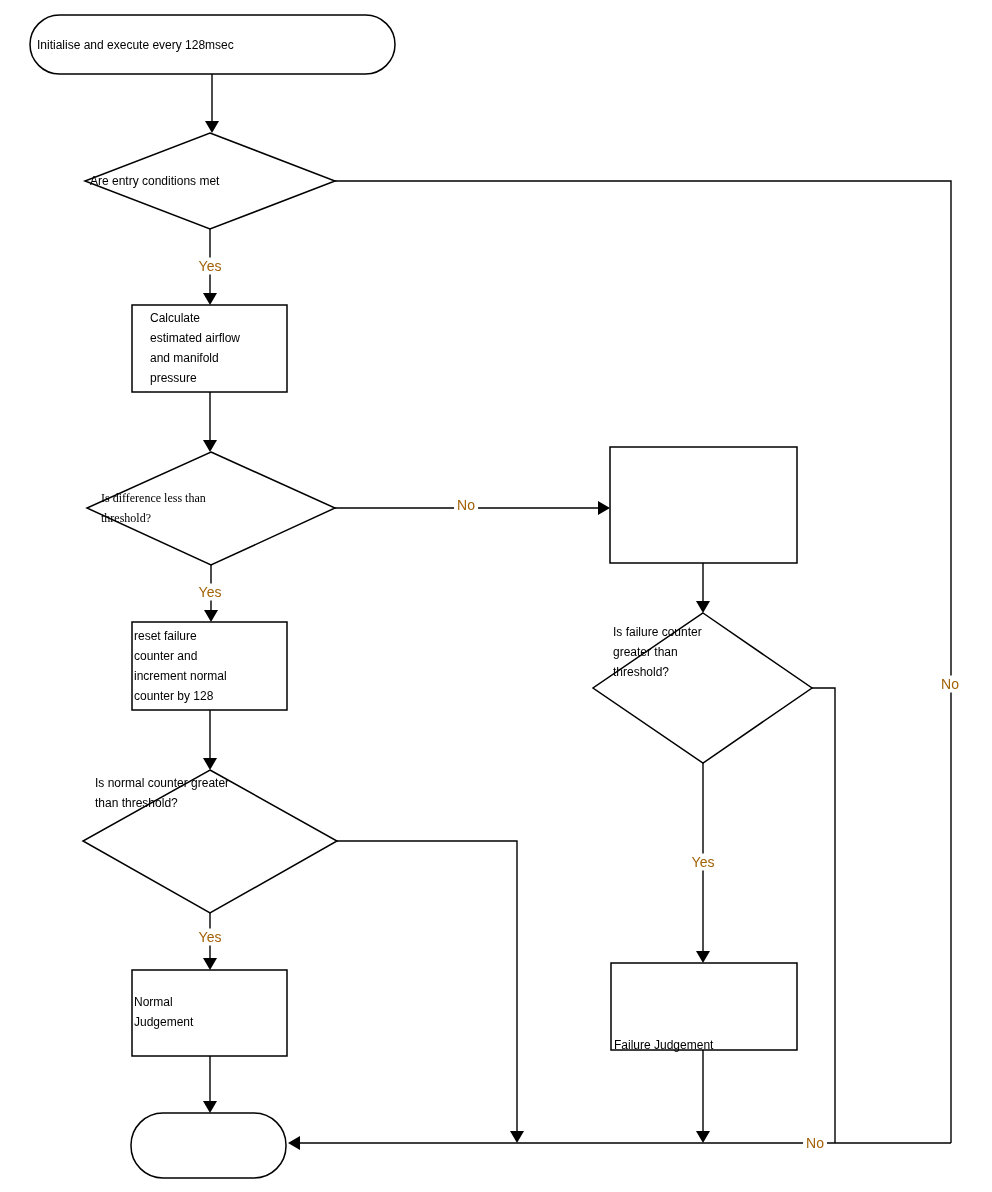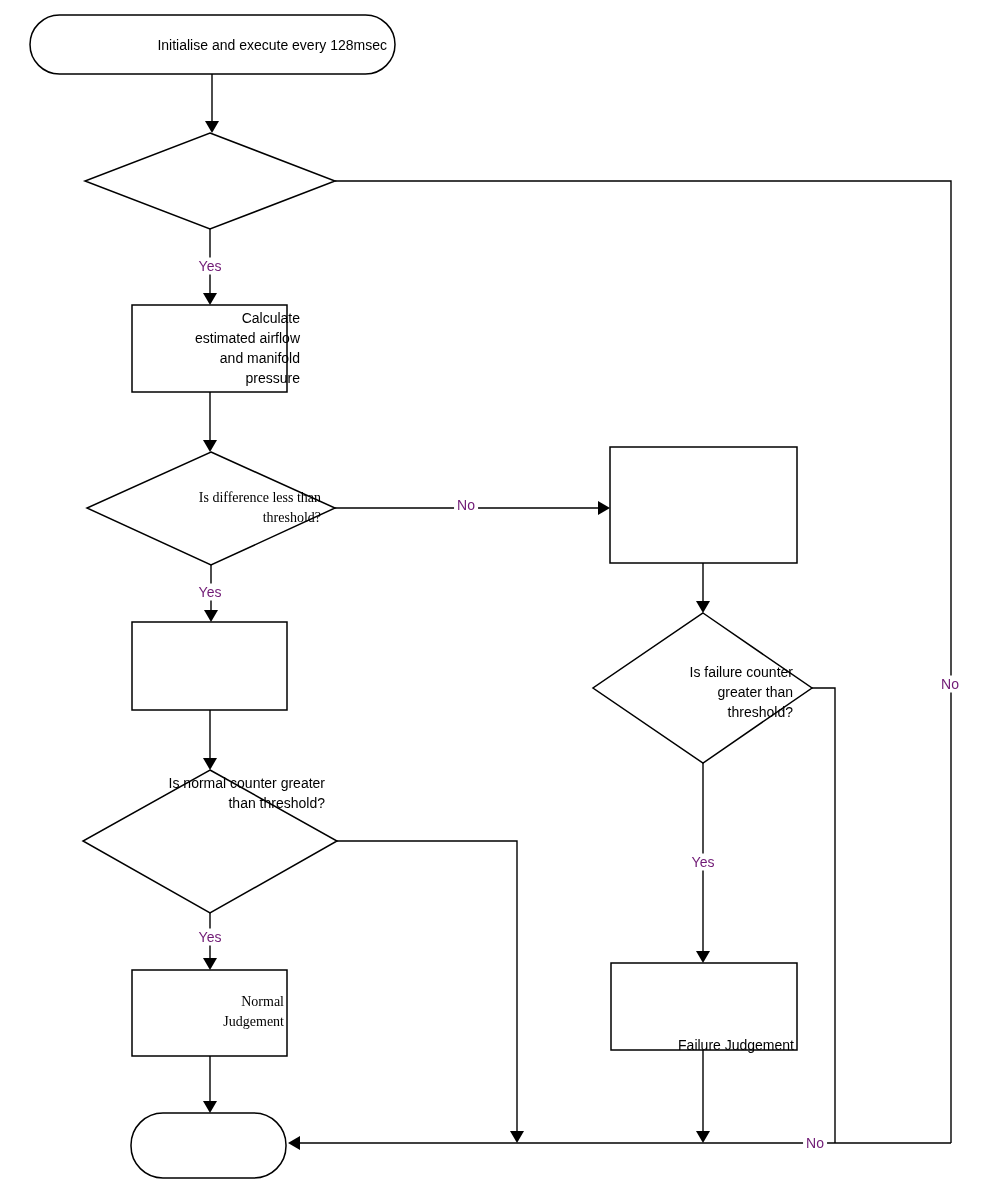--- a/index.html
+++ b/index.html
@@ -9,34 +9,34 @@
     height: 1192px;
     background: #ffffff;
     font-family: "Liberation Sans", sans-serif;
     color: #000000;
     overflow: hidden;
   }
   .canvas svg { position: absolute; left: 0; top: 0; }
   .node-label {
     position: absolute;
     transform: translate(-50%, -50%);
-    text-align: right;
+    text-align: left;
     white-space: pre-line;
-    font-size: 14px;
+    font-size: 12px;
     line-height: 20px;
     color: #000000;
   }
   .edge-label {
     position: absolute;
     transform: translate(-50%, -50%);
     background: #ffffff;
     padding: 0 3px;
     font-size: 14px;
     line-height: 17px;
-    color: #701a75;
+    color: #a16207;
   }
 </style>
 </head>
 <body>
 
 <div class="canvas">
 
   <svg width="992" height="1192" viewBox="0 0 992 1192" fill="none" stroke="#000000" stroke-width="1.5">
 
     <g stroke="#000000" stroke-width="1.4">
@@ -82,32 +82,37 @@
       <rect x="132" y="622" width="155" height="88"></rect>
       <polygon points="210,770 337,841 210,913 83,841"></polygon>
       <polygon points="703,613 812,688 703,763 593,688"></polygon>
       <rect x="132" y="970" width="155" height="86"></rect>
       <rect x="611" y="963" width="186" height="87"></rect>
       <rect x="131" y="1113" width="155" height="65" rx="32" ry="32"></rect>
     </g>
   </svg>
 
   <div class="node-label" style="left:212px; top:45px;  width:350px;">Initialise and execute every 128msec</div>
+  <div class="node-label" style="left:210px; top:181px; width:240px;">Are entry conditions met</div>
   <div class="node-label" style="left:209px; top:348px; width:150px;padding-left:32px;">Calculate
 estimated airflow
 and manifold
 pressure</div>
   <div class="node-label" style="left:211px; top:508px; width:220px;font-family:Liberation Serif, serif;">Is difference less than
 threshold?</div>
+  <div class="node-label" style="left:209px; top:666px; width:150px;">reset failure
+counter and
+increment normal
+counter by 128</div>
   <div class="node-label" style="left:210px; top:793px; width:230px;">Is normal counter greater
 than threshold?</div>
-  <div class="node-label" style="left:703px; top:692px; width:180px;">Is failure counter
+  <div class="node-label" style="left:703px; top:652px; width:180px;">Is failure counter
 greater than
 threshold?</div>
-  <div class="node-label" style="left:209px; top:1012px; width:150px;font-family:Liberation Serif, serif;">Normal
+  <div class="node-label" style="left:209px; top:1012px; width:150px;">Normal
 Judgement</div>
   <div class="node-label" style="left:704px; top:1045px; width:180px;">Failure Judgement</div>
 
   <div class="edge-label" style="left:210px; top:266px;">Yes</div>
   <div class="edge-label" style="left:950px; top:684px;">No</div>
   <div class="edge-label" style="left:210px; top:592px;">Yes</div>
   <div class="edge-label" style="left:466px; top:505px;">No</div>
   <div class="edge-label" style="left:210px; top:937px;">Yes</div>
   <div class="edge-label" style="left:703px; top:862px;">Yes</div>
   <div class="edge-label" style="left:815px; top:1143px;">No</div>

